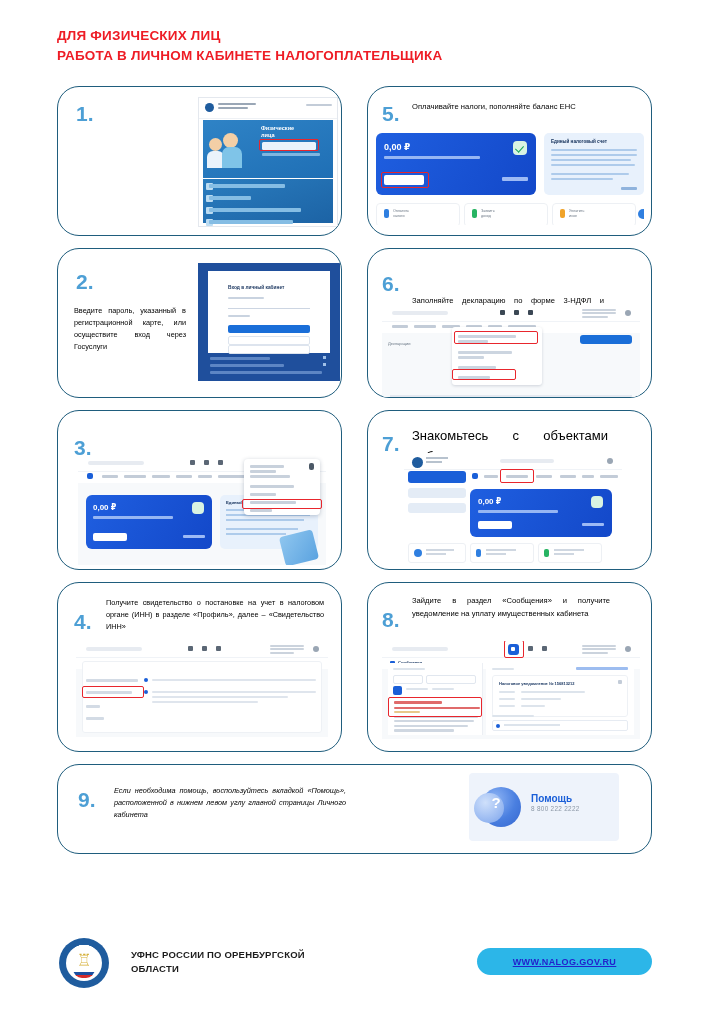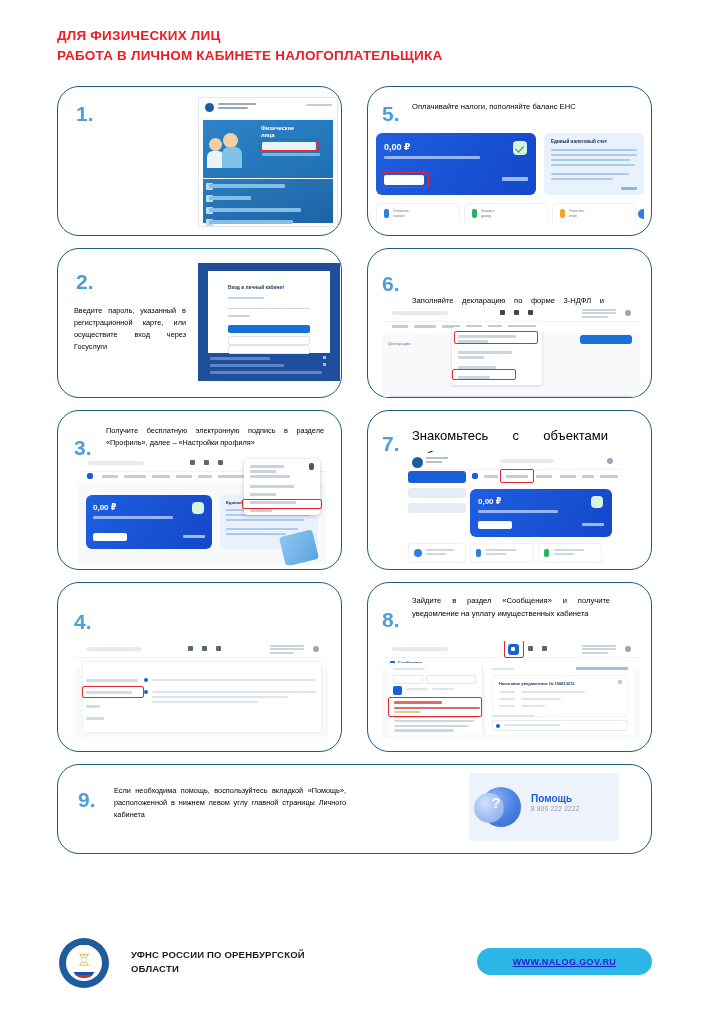--- a/index.html
+++ b/index.html
@@ -310,21 +310,20 @@
         <div class="cta"></div>
         <div style="position:absolute;left:8px;bottom:4px;right:8px;height:2px;background:#e4e9f0;"></div>
       </div>
     </div>
   </div>
 
   <div class="row r3">
 
     <div class="card left">
       <div class="num" style="left:16px;top:26px;">3.</div>
-      <div class="step-text" style="left:48px;top:14px;width:218px;">Получите бесплатную электронную подпись в разделе «Профиль», далее – «Настройки профиля»</div>
       <div class="shot s3 app">
         <div class="hdr">
           <div class="srch"></div>
           <div class="ico" style="left:112px;"></div>
           <div class="ico" style="left:126px;"></div>
           <div class="ico" style="left:140px;"></div>
           <div class="usr">
               <i></i>
               <i></i>
               <i style="width:24px;"></i>
@@ -418,20 +417,21 @@
           <span style="position:absolute;left:15px;top:9px;width:20px;height:2px;background:#cfd7e1;"></span>
         </div>
       </div>
     </div>
   </div>
 
   <div class="row r4">
 
     <div class="card left">
       <div class="num" style="left:16px;top:28px;">4.</div>
+      <div class="step-text" style="left:48px;top:14px;width:218px;">Получите свидетельство о постановке на учет в налоговом органе (ИНН) в разделе «Профиль», далее – «Свидетельство ИНН»</div>
       <div class="shot s4 app">
         <div class="hdr">
           <div class="srch"></div>
           <div class="ico" style="left:112px;"></div>
           <div class="ico" style="left:126px;"></div>
           <div class="ico" style="left:140px;"></div>
           <div class="usr">
               <i></i>
               <i></i>
               <i style="width:24px;"></i>
@@ -515,21 +515,21 @@
             <span style="position:absolute;left:11px;top:3px;width:56px;height:2.2px;background:#dde4ec;"></span>
           </div>
         </div>
       </div>
     </div>
   </div>
 
   <div class="row r5">
     <div class="card wide">
       <div class="num" style="left:20px;top:24px;">9.</div>
-      <div class="step-text" style="left:56px;top:20px;width:232px;">Если необходима помощь, воспользуйтесь вкладкой «Помощь», расположенной в нижнем левом углу главной страницы Личного кабинета</div>
+      <div class="step-text" style="left:56px;top:20px;width:232px;font-style:italic;">Если необходима помощь, воспользуйтесь вкладкой «Помощь», расположенной в нижнем левом углу главной страницы Личного кабинета</div>
       <div class="helpbox">
         <div class="helpsphere">
             <span>?</span>
           </div>
         <div class="help-t">Помощь</div>
         <div class="help-p">8 800 222 2222</div>
       </div>
     </div>
   </div>
 

